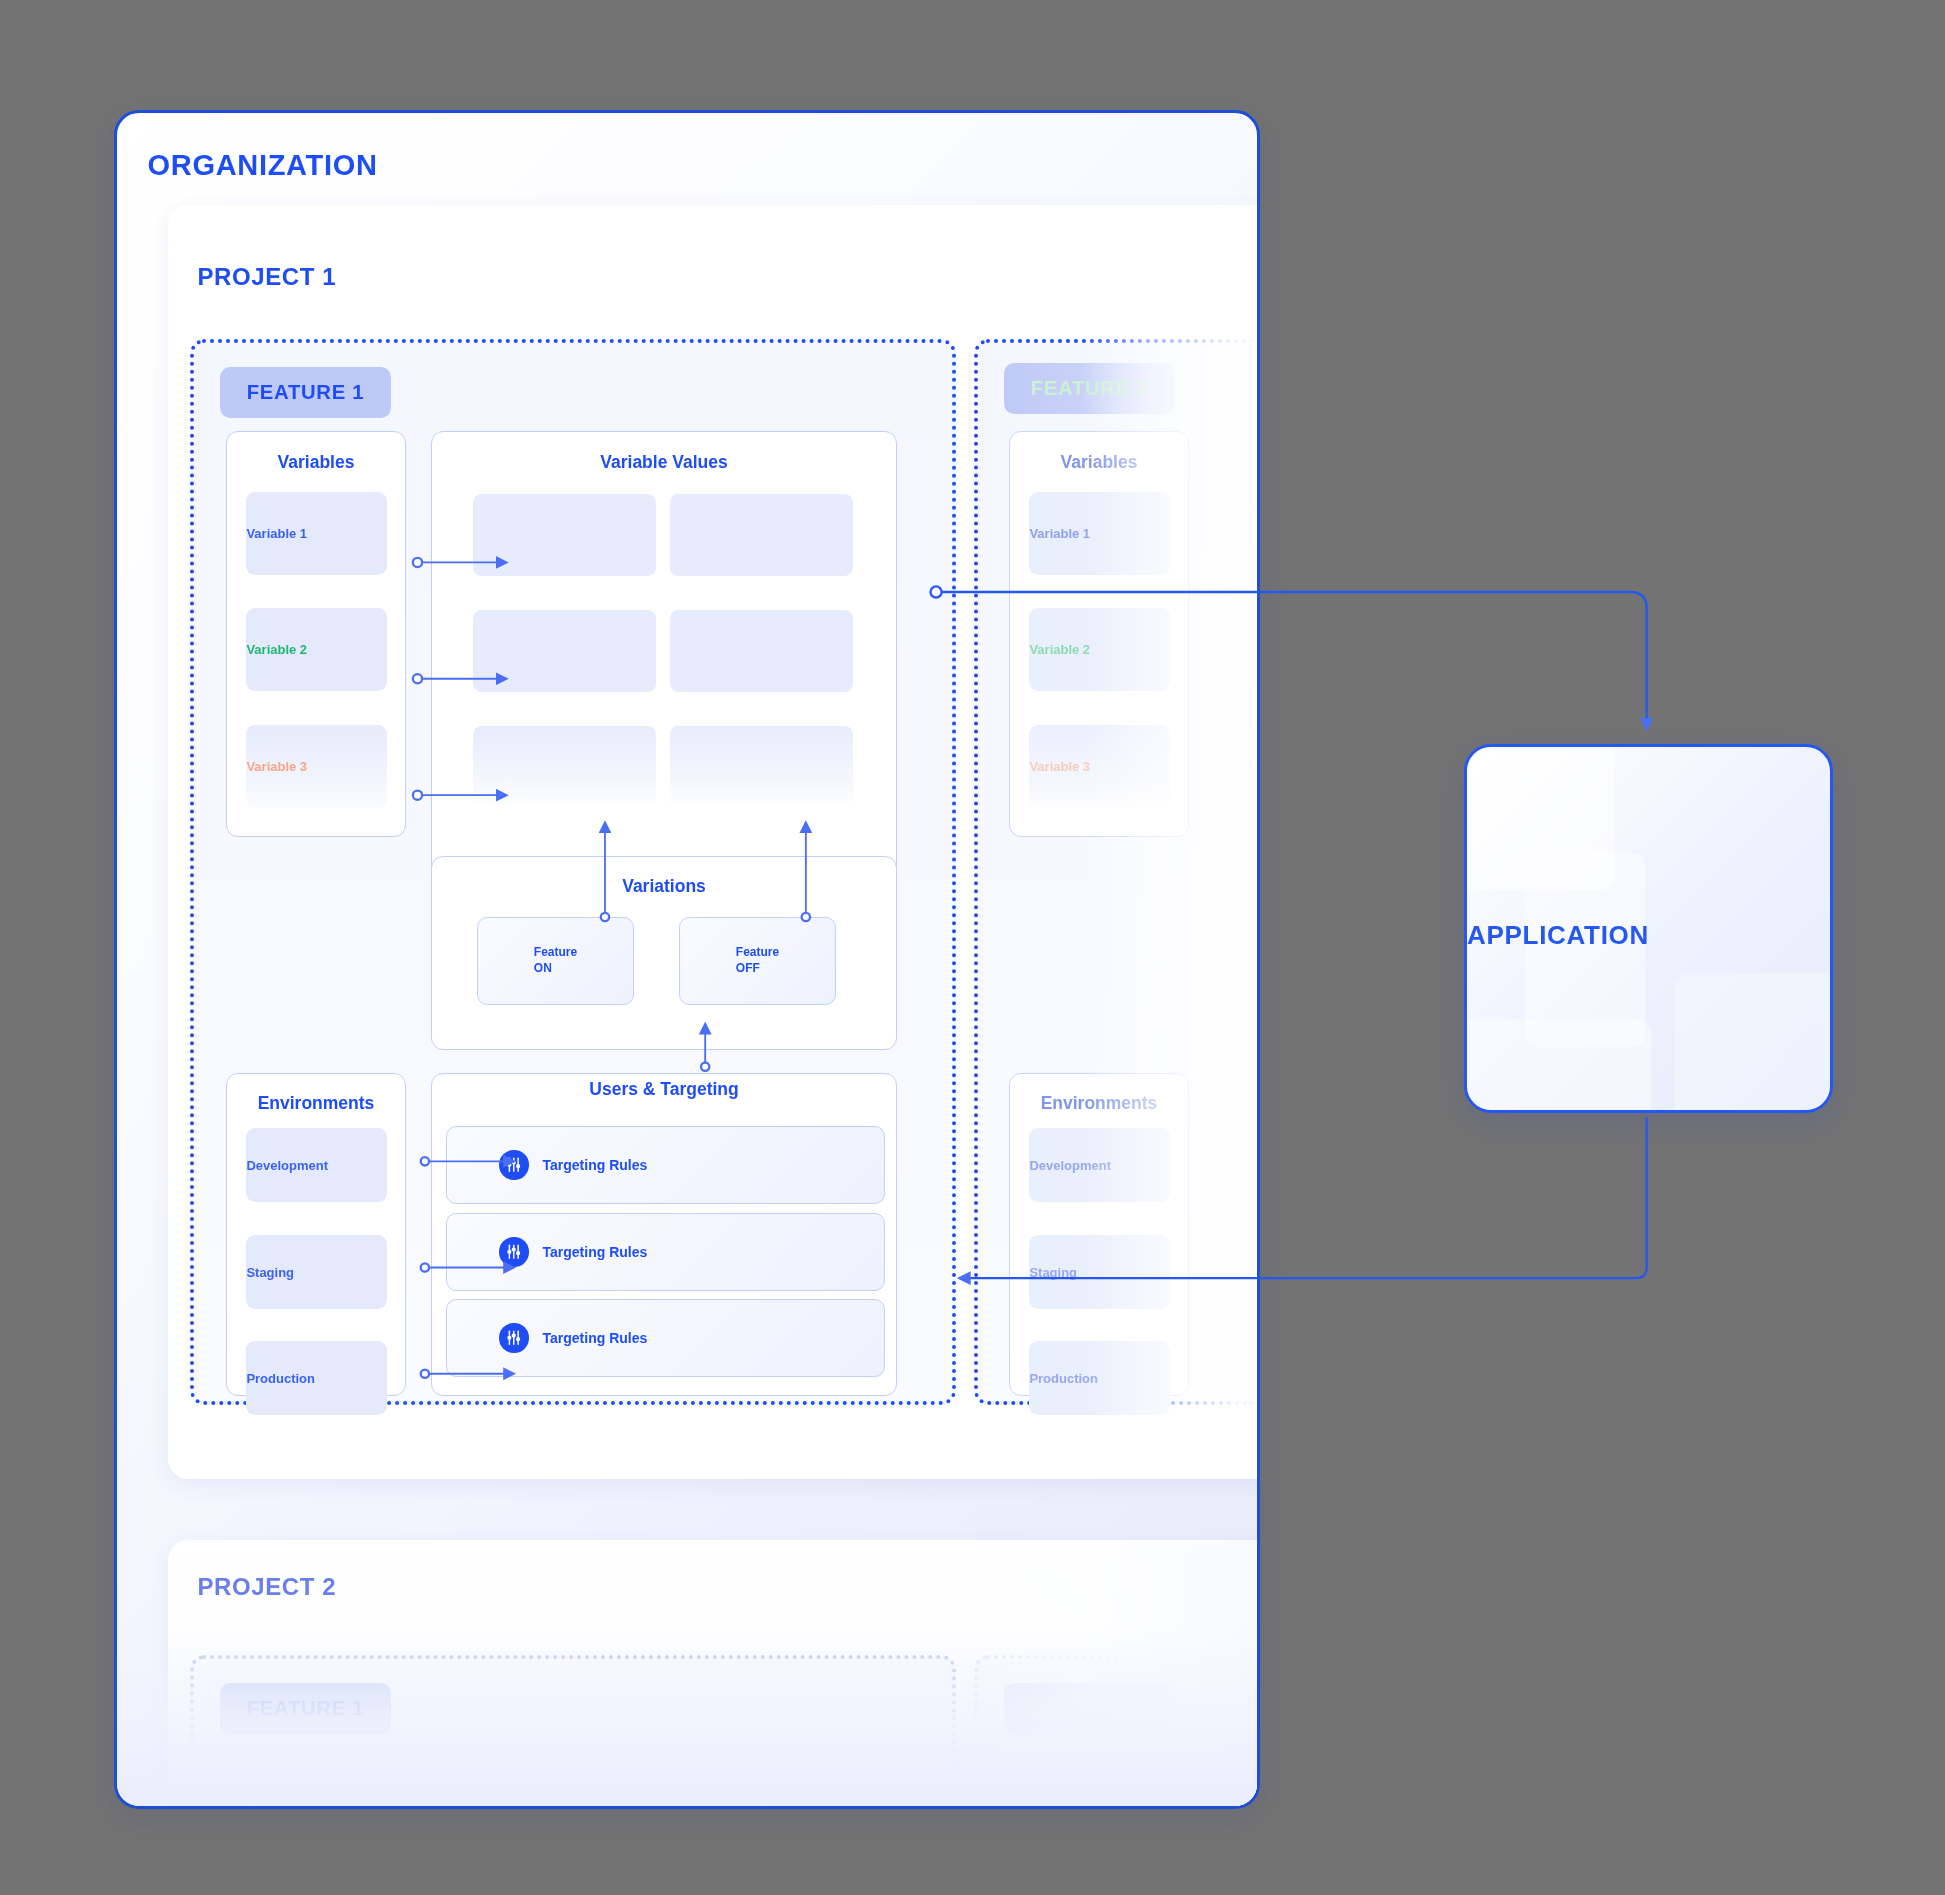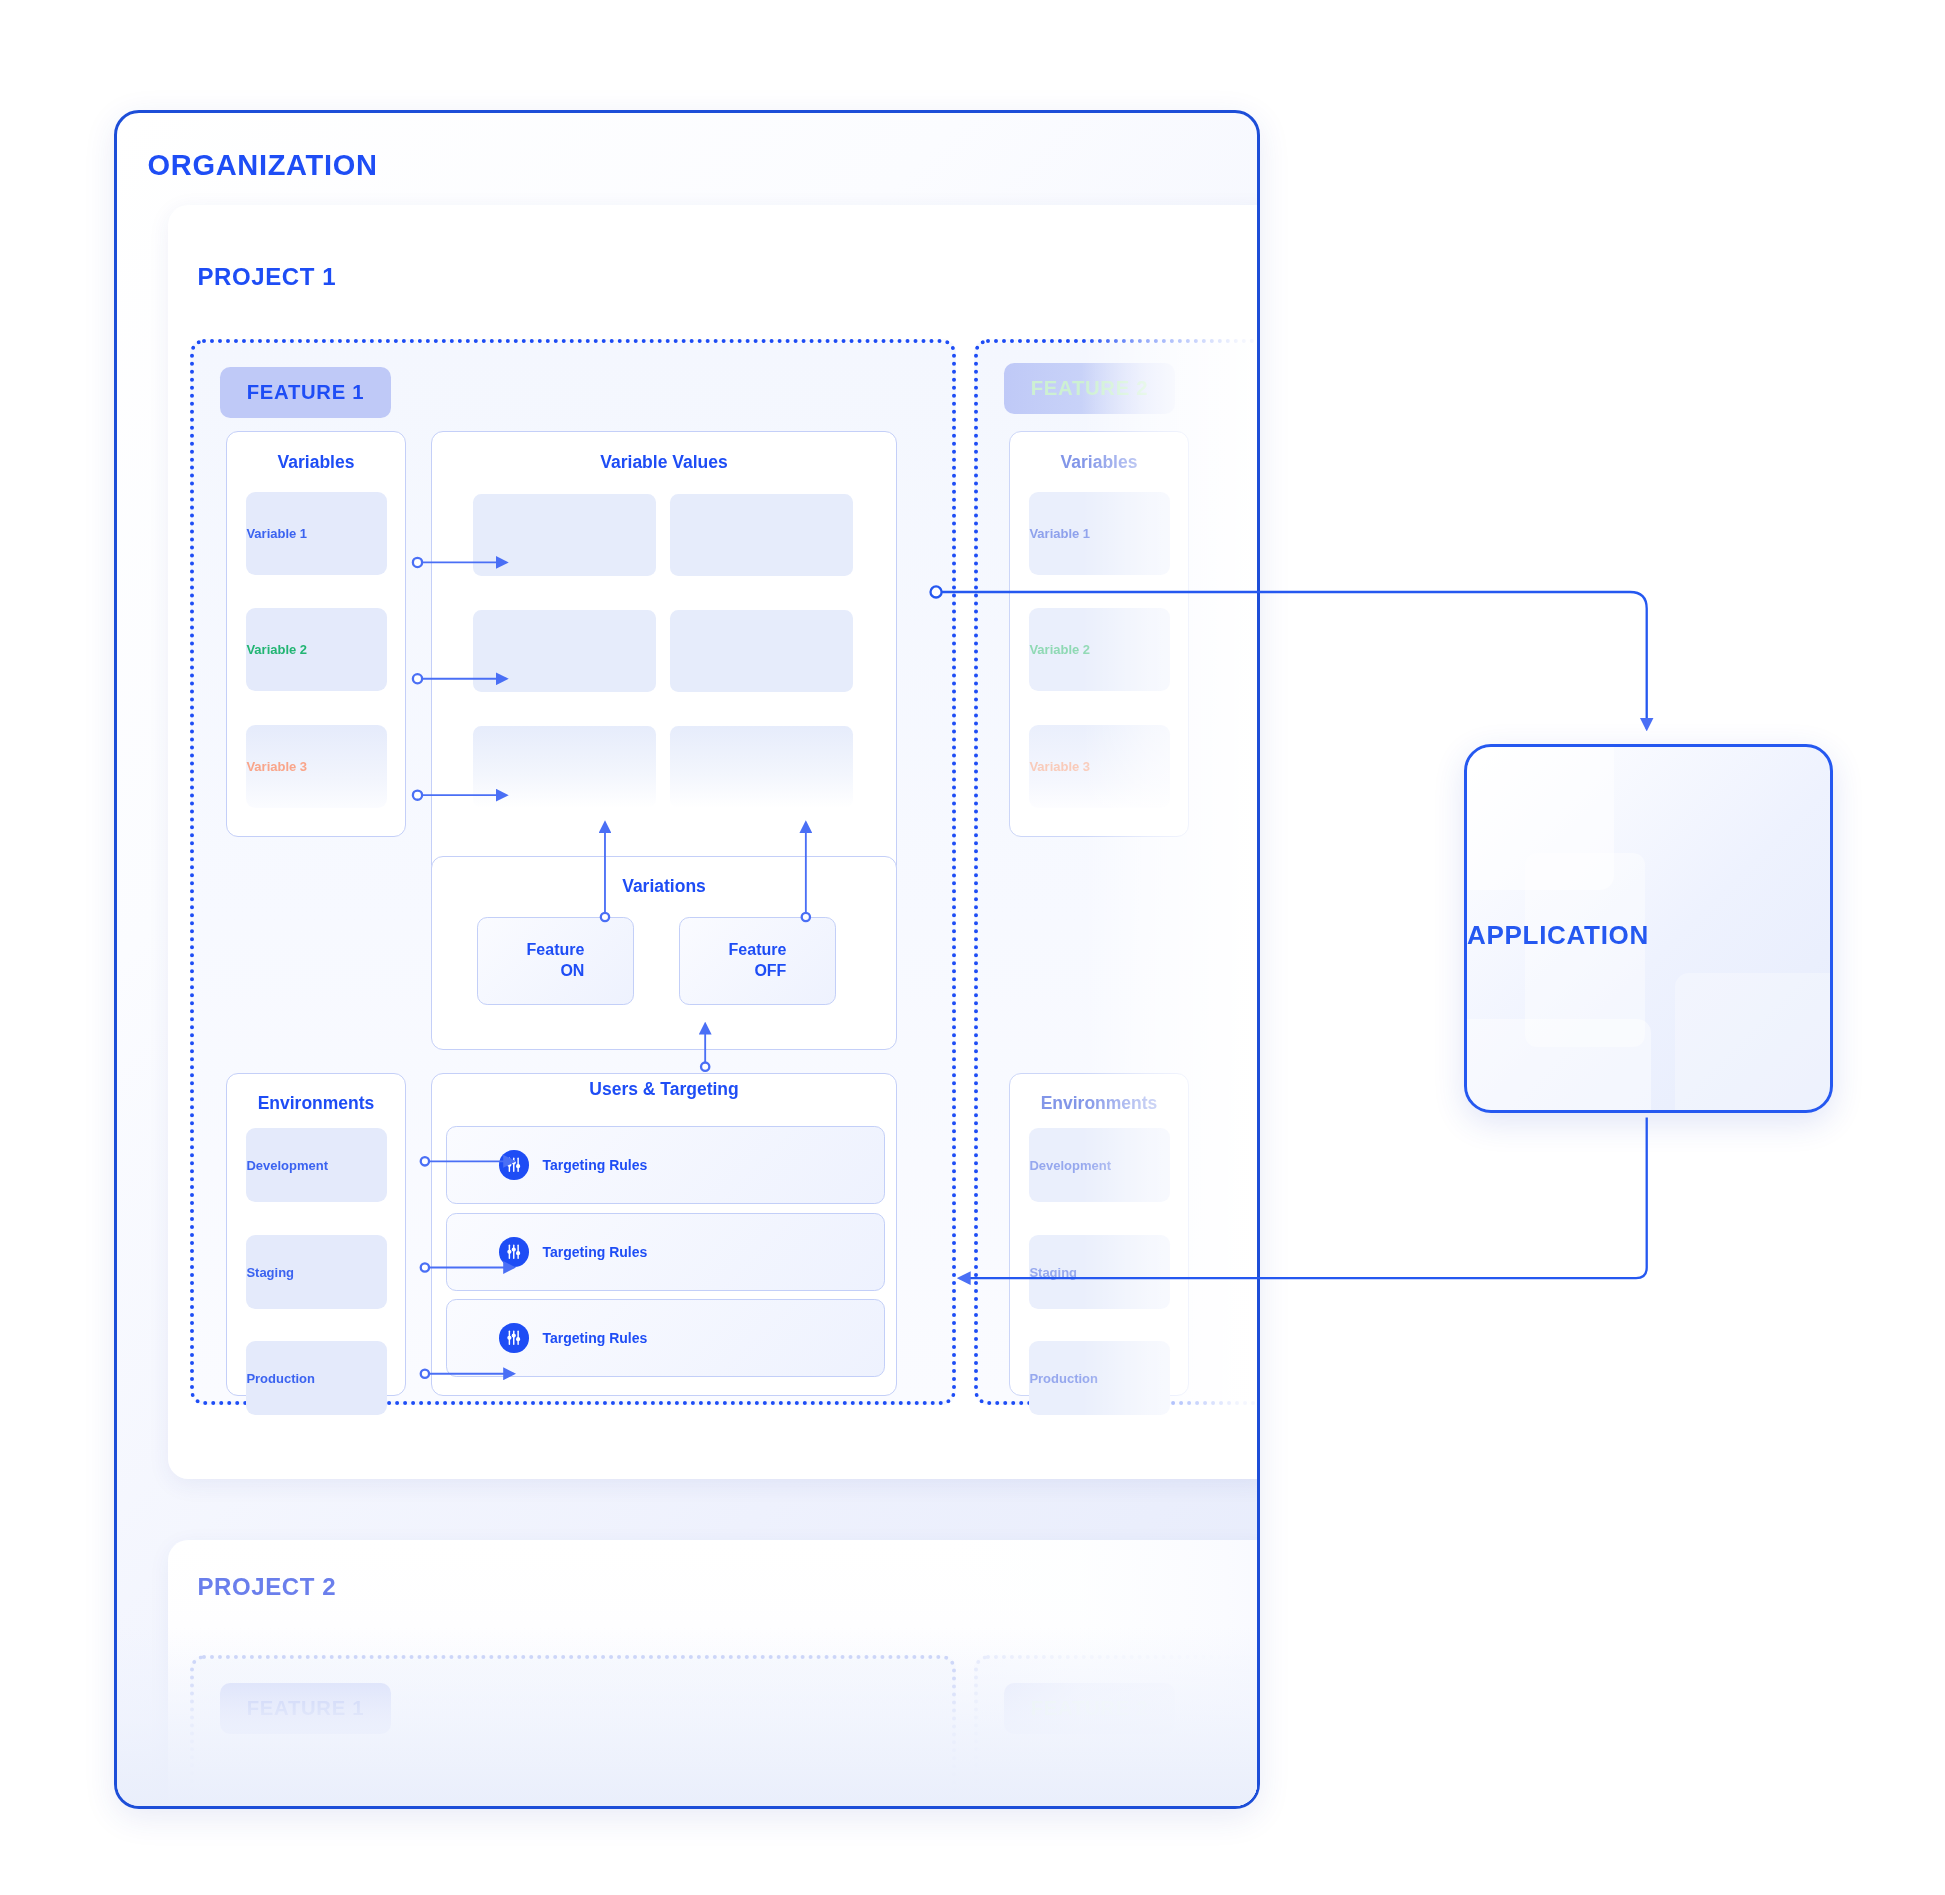--- a/index.html
+++ b/index.html
@@ -4,21 +4,21 @@
 <style>
   * { box-sizing: border-box; margin: 0; padding: 0; }
   html, body {
     background: #000;
     font-family: "Liberation Sans", sans-serif;
   }
   #stage {
     position: relative;
     width: 1946px;
     height: 1896px;
-    background: #ffffff;
+    background: #737373;
     overflow: hidden;
   }
 
   
   .org-card {
     position: absolute;
     left: 114px; top: 110px;
     width: 1146px; height: 1699px;
     border: 3.2px solid #1d4ed8;
     border-radius: 25px;
@@ -127,23 +127,23 @@
     background: #e6ecfb;
   }
   .variation-box {
     position: absolute;
     border-radius: 10.2px;
     border: 1.8px solid #c3cff8;
     background: linear-gradient(135deg,#fafbff 0%, #eef2fe 100%);
     display: flex;
     align-items: center;
     justify-content: center;
-    text-align: right;
+    text-align: left;
     line-height: 1.3;
-    font-size: 16px;
+    font-size: 12px;
     font-weight: 700;
     color: #1e4df5;
   }
   .rule-box {
     position: absolute;
     border-radius: 10.2px;
     border: 1.8px solid #c3cff8;
     background: linear-gradient(135deg,#fafbff 0%, #eef2fe 100%);
     display: flex;
     align-items: center;

